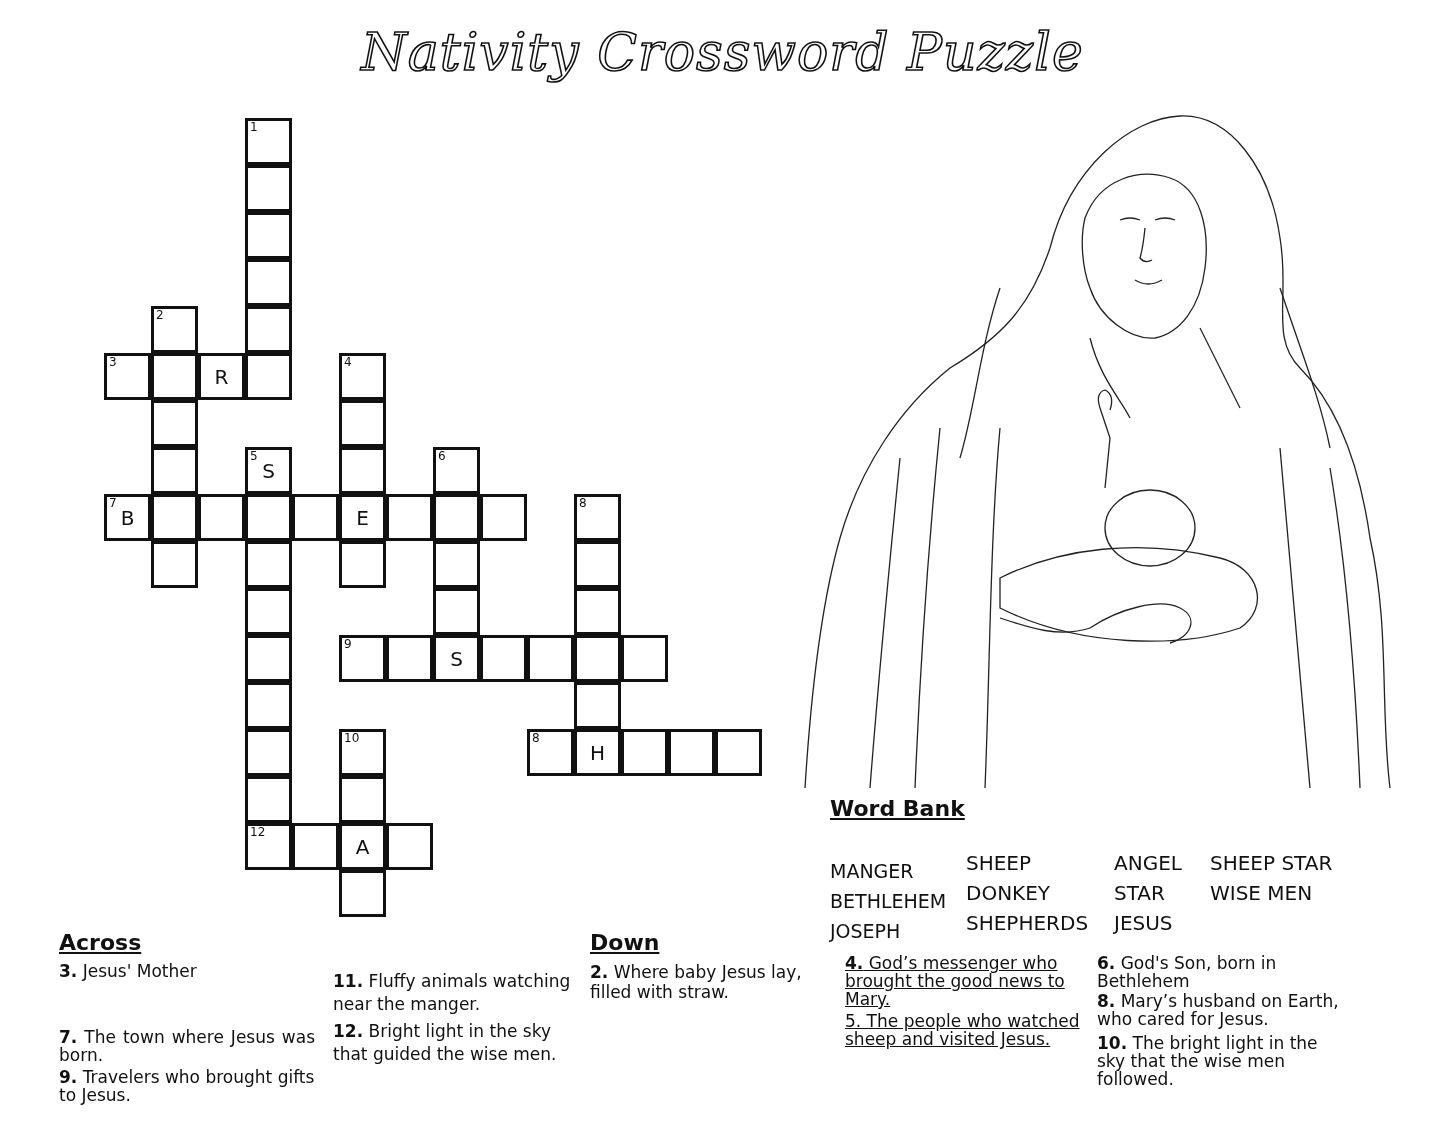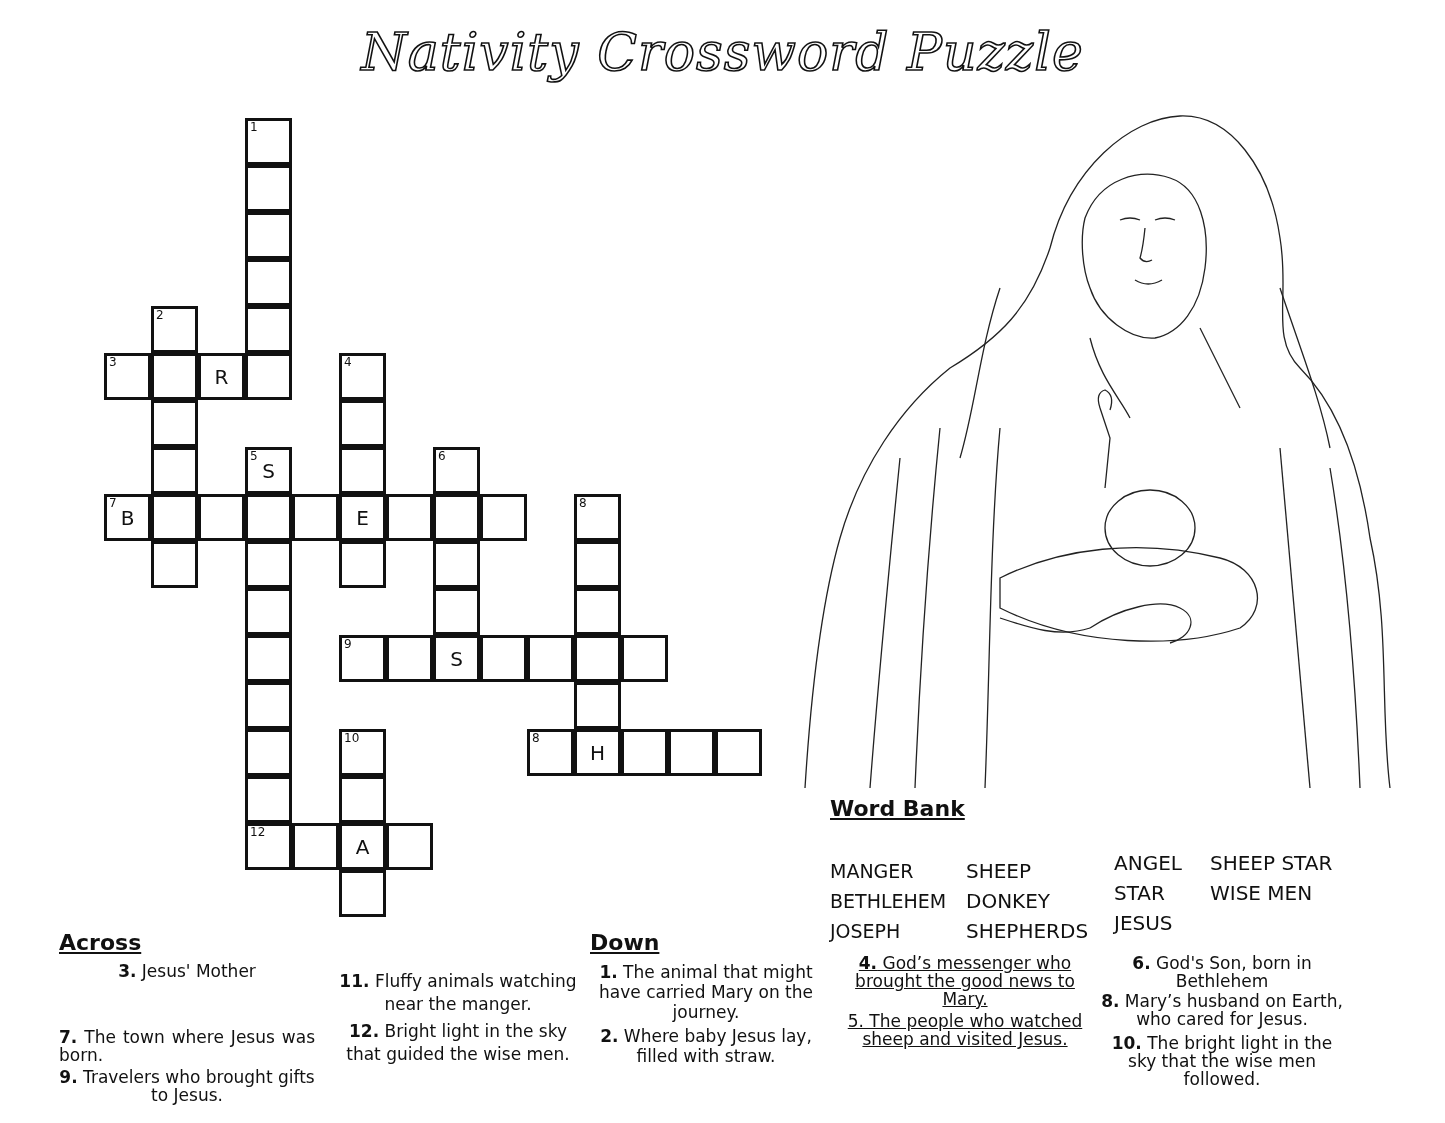--- a/index.html
+++ b/index.html
@@ -12,21 +12,21 @@
   .cell { position: absolute; width: 47px; height: 47px; box-sizing: border-box;
           border: 3px solid #111; margin-left: -1px; margin-top: -1px; background: #fff; }
   .cell .num { position: absolute; left: 2px; top: 0px; font-size: 12px; line-height: 13px; }
   .cell .ltr { position: absolute; left: 0; right: 0; top: 9px; text-align: center; font-size: 20px; }
   .illustration { position: absolute; left: 800px; top: 108px; width: 600px; height: 680px; }
   .wordbank { position: absolute; left: 830px; top: 796px; }
   .wb-title { position: absolute; left: 0; top: 0; font-weight: bold; font-size: 22px; text-decoration: underline; white-space: nowrap; }
   .wb-col { position: absolute; font-size: 20px; line-height: 30px; white-space: nowrap; margin-top: 28px; }
   .clue-h { position: absolute; font-weight: bold; font-size: 22px; text-decoration: underline; }
   .clue-block { position: absolute; font-size: 17px; line-height: 18px; }
-  .clue { margin-bottom: 4px; text-align: center; }
+  .clue { margin-bottom: 4px; }
   .clue b { font-weight: bold; }
 </style>
 </head>
 <body>
 
 <div class="title">Nativity Crossword Puzzle</div>
 
 <div id="grid">
     <div class="cell" style="left: 246px; top: 119px;">
       <span class="num">1</span>
@@ -157,21 +157,21 @@
   <path d="M200 510 C230 520 260 530 290 520"></path>
 </svg>
 
 <div class="wordbank">
   <div class="wb-title">Word Bank</div>
   <div class="wb-col" style="left:0;top:32px;font-size:19px;">
     <div>MANGER</div>
     <div>BETHLEHEM</div>
     <div>JOSEPH</div>
   </div>
-  <div class="wb-col" style="left:136px;top:32px;">
+  <div class="wb-col" style="left:136px;top:24px;">
     <div>SHEEP</div>
     <div>DONKEY</div>
     <div>SHEPHERDS</div>
   </div>
   <div class="wb-col" style="left:284px;top:24px;">
     <div>ANGEL</div>
     <div>STAR</div>
     <div>JESUS</div>
   </div>
   <div class="wb-col" style="left:380px;top:24px;">
@@ -186,21 +186,20 @@
   <div class="clue" style="text-align:justify;margin-top:48px;"><b>7.</b><span> The town where Jesus was born.</span></div>
   <div class="clue"><b>9.</b><span> Travelers who brought gifts to Jesus.</span></div>
 </div>
 <div class="clue-block" style="left:333px;top:970px;width:250px;line-height:23px;">
   <div class="clue"><b>11.</b><span> Fluffy animals watching near the manger.</span></div>
   <div class="clue"><b>12.</b><span> Bright light in the sky that guided the wise men.</span></div>
 </div>
 
 <div class="clue-h" style="left:590px;top:930px;">Down</div>
 <div class="clue-block" style="left:590px;top:962px;width:232px;line-height:20px;">
-  <div class="clue"><b>1.</b><span> The animal that might have carried Mary on the journey.</span></div>
   <div class="clue"><b>2.</b><span> Where baby Jesus lay, filled with straw.</span></div>
 </div>
 <div class="clue-block" style="left:845px;top:954px;width:240px;text-decoration:underline;">
   <div class="clue"><b>4.</b><span> God’s messenger who brought the good news to Mary.</span></div>
   <div class="clue"><span>5. The people who watched sheep and visited Jesus.</span></div>
 </div>
 <div class="clue-block" style="left:1097px;top:954px;width:250px;">
   <div class="clue" style="margin-bottom:2px;"><b>6.</b><span> God's Son, born in Bethlehem</span></div>
   <div class="clue" style="margin-bottom:6px;"><b>8.</b><span> Mary’s husband on Earth, who cared for Jesus.</span></div>
   <div class="clue"><b>10.</b><span> The bright light in the sky that the wise men followed.</span></div>

